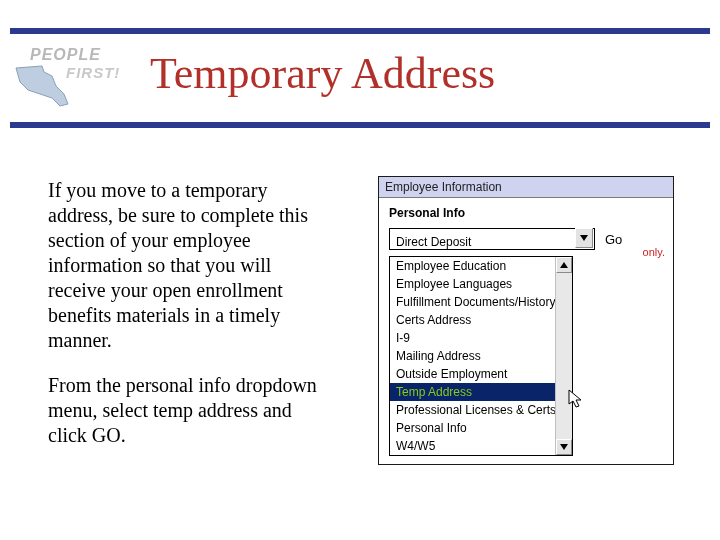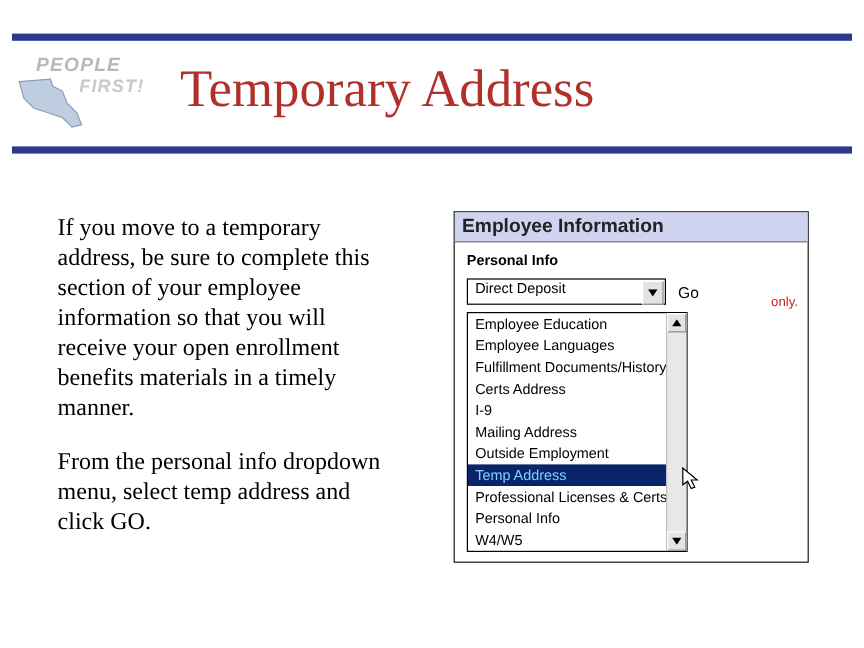--- a/index.html
+++ b/index.html
@@ -75,40 +75,40 @@
     width: 296px;
     border: 1px solid #1a1a1a;
     font-family: Tahoma, Arial, sans-serif;
     font-size: 12px;
     background: #fff;
   }
   .shot-header {
     background: #cfd3f0;
     border-bottom: 1px solid #7a7a7a;
     color: #222;
-    font-weight: bold;
+    font-weight: normal;
     padding: 3px 6px;
-    font-size: 16px;
+    font-size: 12px;
   }
   .shot-inner { padding: 6px 8px 8px 8px; }
   .section-label {
     font-weight: bold;
     font-size: 12px;
     margin: 2px 0 8px 2px;
   }
   .select-row {
     display: flex;
     align-items: center;
     gap: 10px;
     margin-left: 2px;
   }
   .selectbox {
     display: flex;
-    align-items: flex-start;
-    width: 166px;
+    align-items: flex-end;
+    width: 206px;
     height: 22px;
     border: 1px solid #000;
     background: #fff;
   }
   .selectbox .sel-text {
     flex: 1;
     padding: 0 6px;
     font-size: 12px;
     white-space: nowrap;
     overflow: hidden;
@@ -143,21 +143,21 @@
     background: #fff;
   }
   .listbox .item {
     padding: 1px 6px;
     font-size: 12px;
     line-height: 16px;
     white-space: nowrap;
   }
   .listbox .item.selected {
     background: #0a246a;
-    color: #7dd3fc;
+    color: #84cc16;
   }
   .list-scroll {
     position: absolute;
     right: 0; top: 0; bottom: 0;
     width: 17px;
     background: #e8e8e8;
     border-left: 1px solid #bfbfbf;
   }
   .list-scroll .arrow-btn {
     height: 16px;

